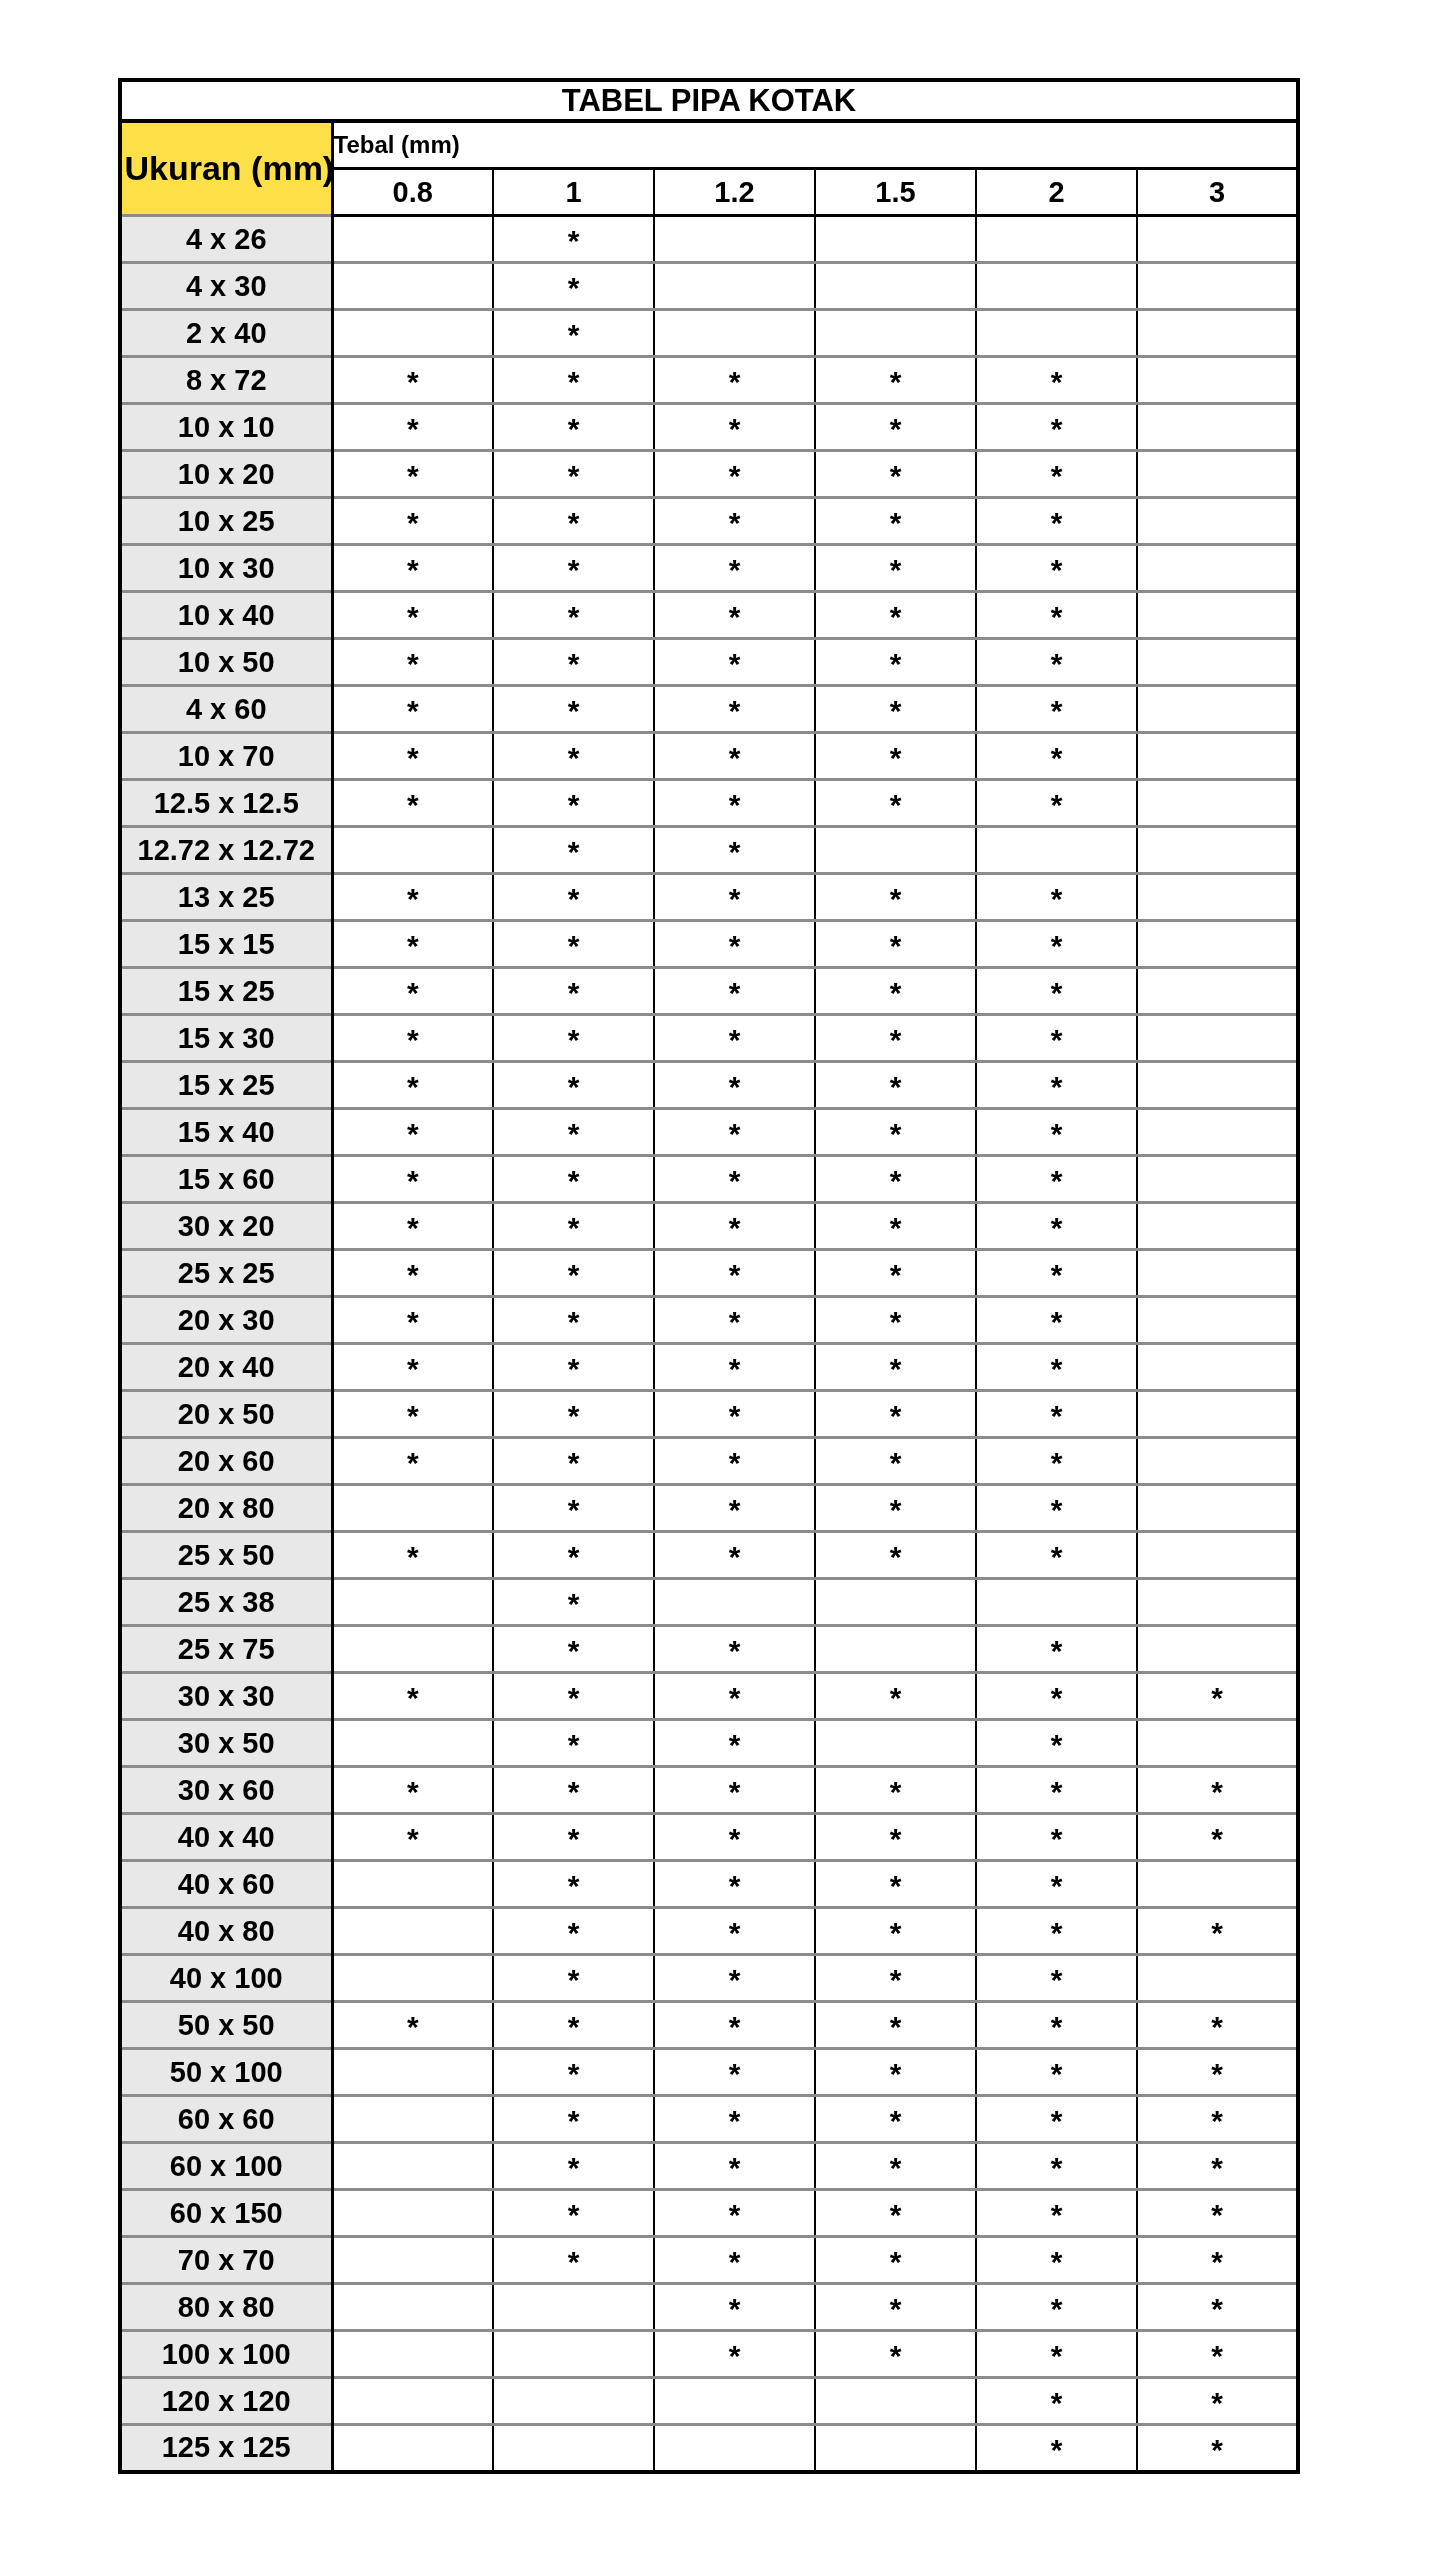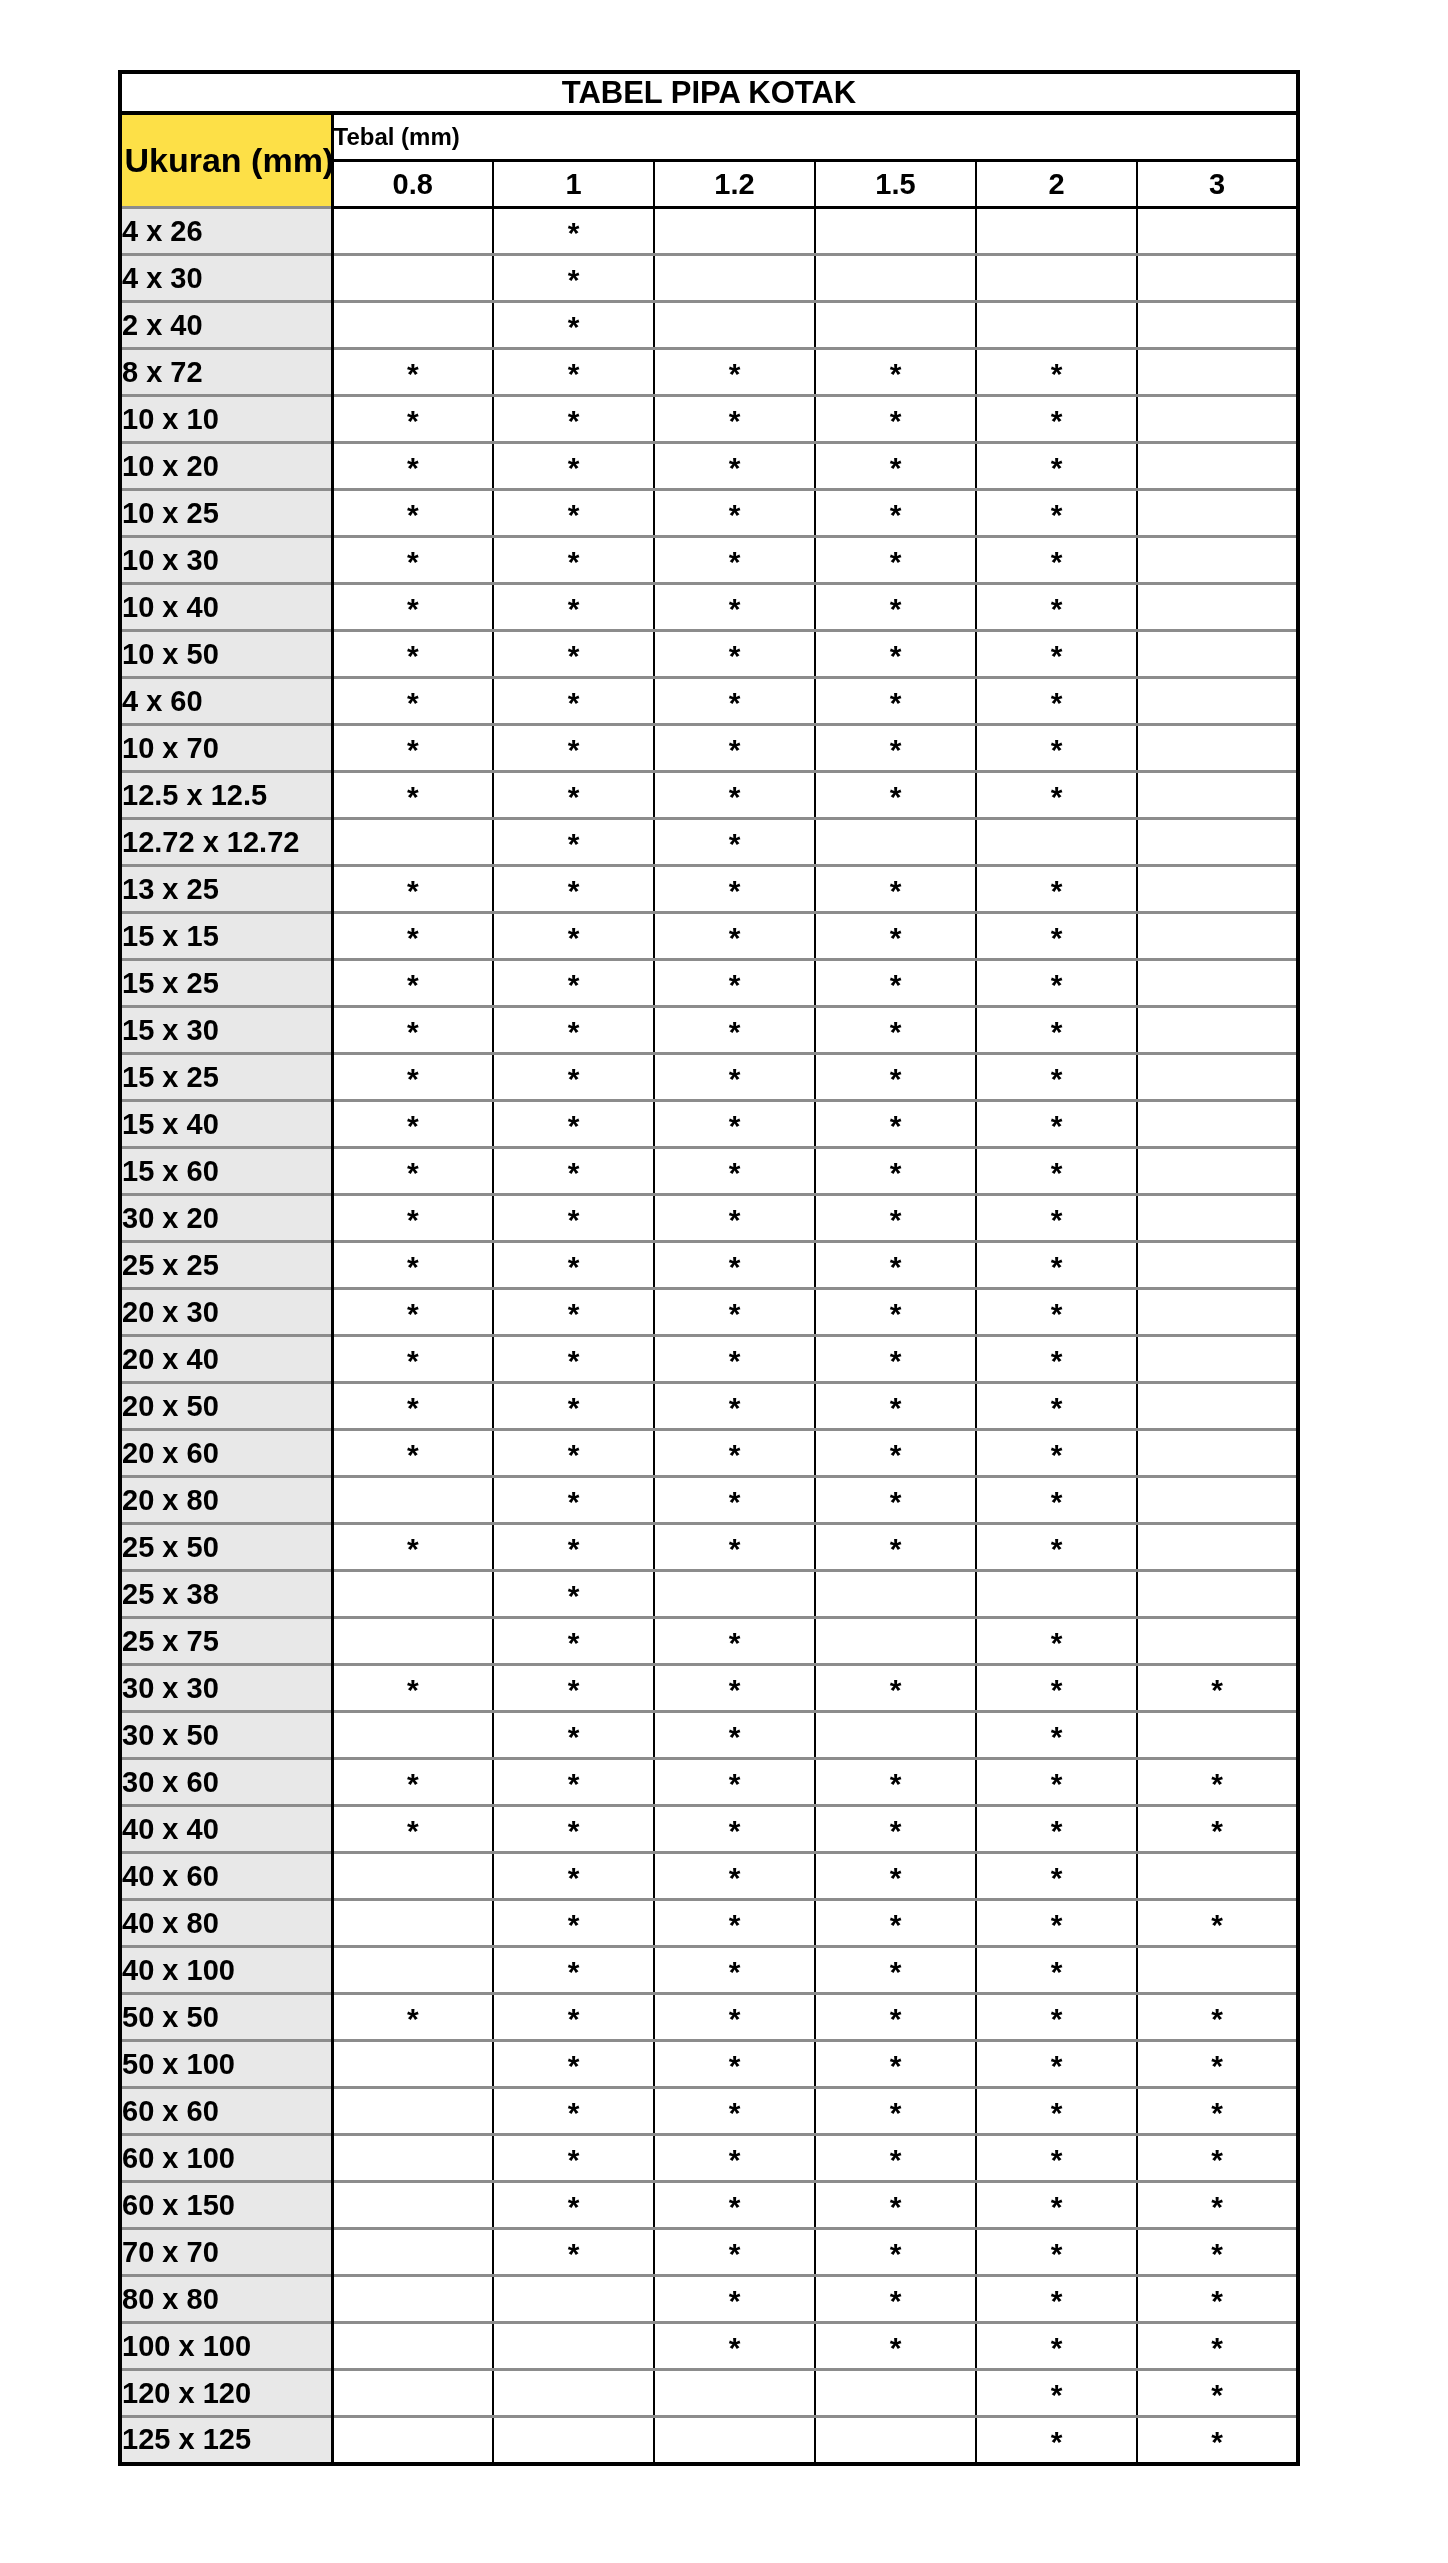--- a/index.html
+++ b/index.html
@@ -4,21 +4,21 @@
 <style>
   html, body { margin: 0; padding: 0; }
   body {
     width: 1449px; height: 2563px;
     background: #ffffff;
     font-family: "Liberation Sans", "DejaVu Sans", sans-serif;
     position: relative;
   }
   .page { position: absolute; inset: 0; background: var(--page-bg, #ffffff); }
   table.pipa {
-    position: absolute; left: 118px; top: 70px;
+    position: absolute; left: 118px; top: 78px;
     width: 1179px;
     border-collapse: collapse;
     table-layout: fixed;
     border: 4.4px solid var(--border, #000);
   }
   th, td {
     padding: 0;
     color: #000;
     font-weight: 700;
     overflow: hidden;
@@ -54,21 +54,21 @@
     vertical-align: middle;
     border-left: 2.5px solid var(--border, #000);
     border-right: 2.5px solid var(--border, #000);
     border-bottom: 3.7px solid var(--border, #000);
     margin-top: 29px;
   }
   tbody tr { height: 47px; }
   .size-cell {
     background: var(--label-cell-bg, #e8e8e8);
     font-size: 29px;
-    text-align: left;
+    text-align: center;
     vertical-align: middle;
     border-top: 3.1px solid var(--row-divider, #8c8c8c);
     border-right: 3.7px solid var(--border, #000);
   }
   .mark-cell, .empty-cell {
     font-size: 30px;
     text-align: center;
     vertical-align: middle;
     border-top: 3.1px solid var(--row-divider, #8c8c8c);
     border-left: 2.5px solid var(--border, #000);

